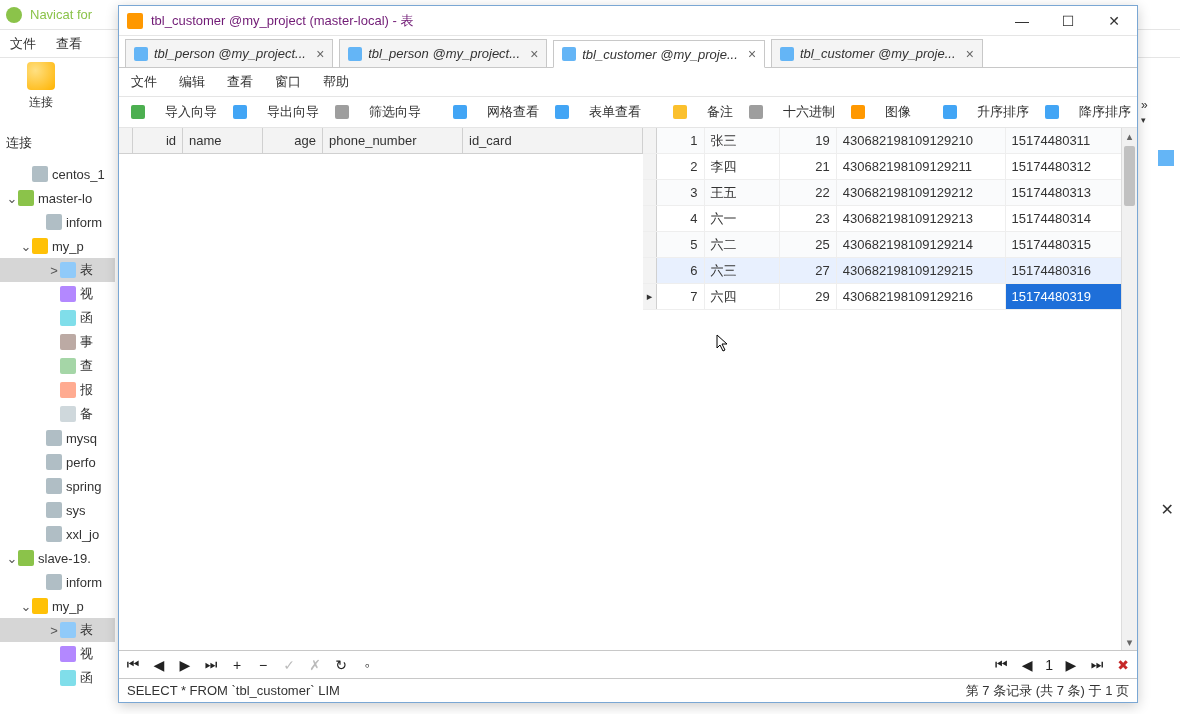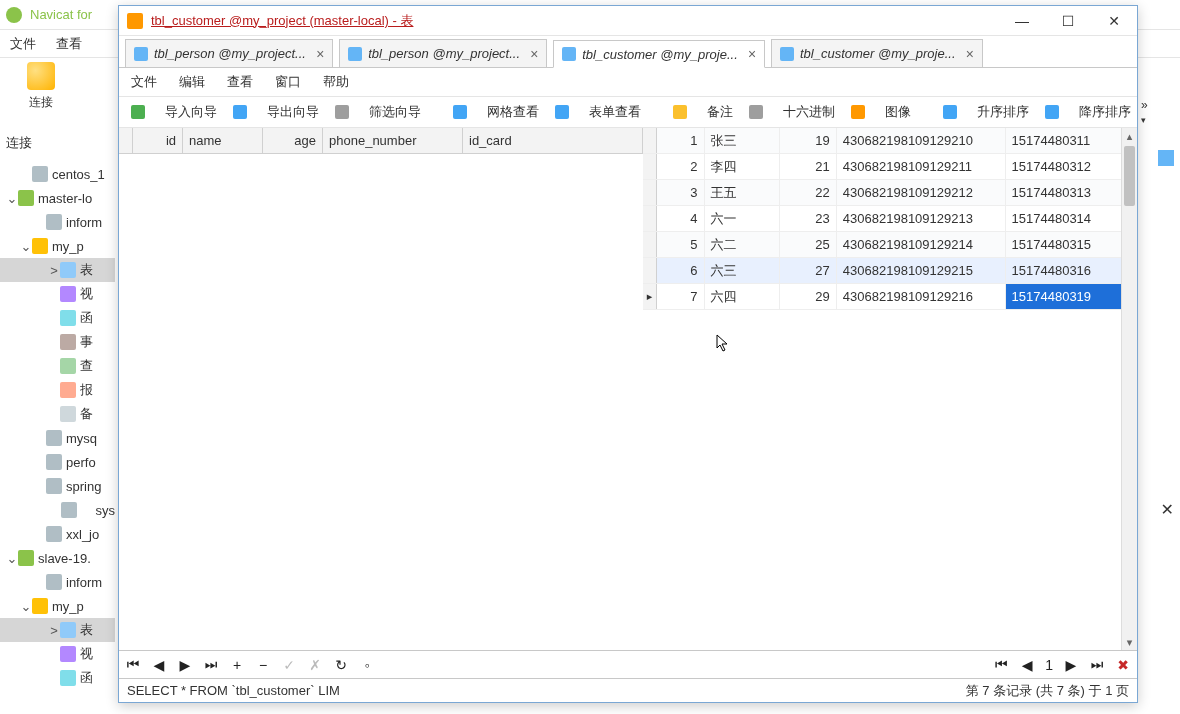--- a/index.html
+++ b/index.html
@@ -106,21 +106,21 @@
   .w-titlebar {
     height: 30px;
     background: #fff;
     border-bottom: 1px solid #e5e5e5;
     display: flex; align-items: center;
     padding-left: 8px;
   }
   .w-titlebar .w-ico {
     width: 16px; height: 16px; background: #ff9800; margin-right: 8px; border-radius: 2px;
   }
-  .w-titlebar .title { flex: 1; color: #b91c1c; text-decoration: underline; }
+  .w-titlebar .title { flex: 1; color: #701a75; }
   .w-ctrl {
     display: flex;
   }
   .w-ctrl .btn {
     width: 46px; height: 30px; display: flex; align-items: center; justify-content: center;
     font-size: 14px; color: #333;
   }
 
   .w-tabs {
     height: 32px;
@@ -335,21 +335,21 @@
     <div class="tree-row" style="padding-left: 34px;">
       <span class="chev"></span>
       <span class="ico db"></span>
       <span>perfo</span>
     </div>
     <div class="tree-row" style="padding-left: 34px;">
       <span class="chev"></span>
       <span class="ico db"></span>
       <span>spring</span>
     </div>
-    <div class="tree-row" style="padding-left: 34px; justify-content: space-between;">
+    <div class="tree-row" style="padding-left: 34px;">
       <span class="chev"></span>
       <span class="ico db"></span>
       <span>sys</span>
     </div>
     <div class="tree-row" style="padding-left: 34px;">
       <span class="chev"></span>
       <span class="ico db"></span>
       <span>xxl_jo</span>
     </div>
     <div class="tree-row" style="padding-left: 6px;">

